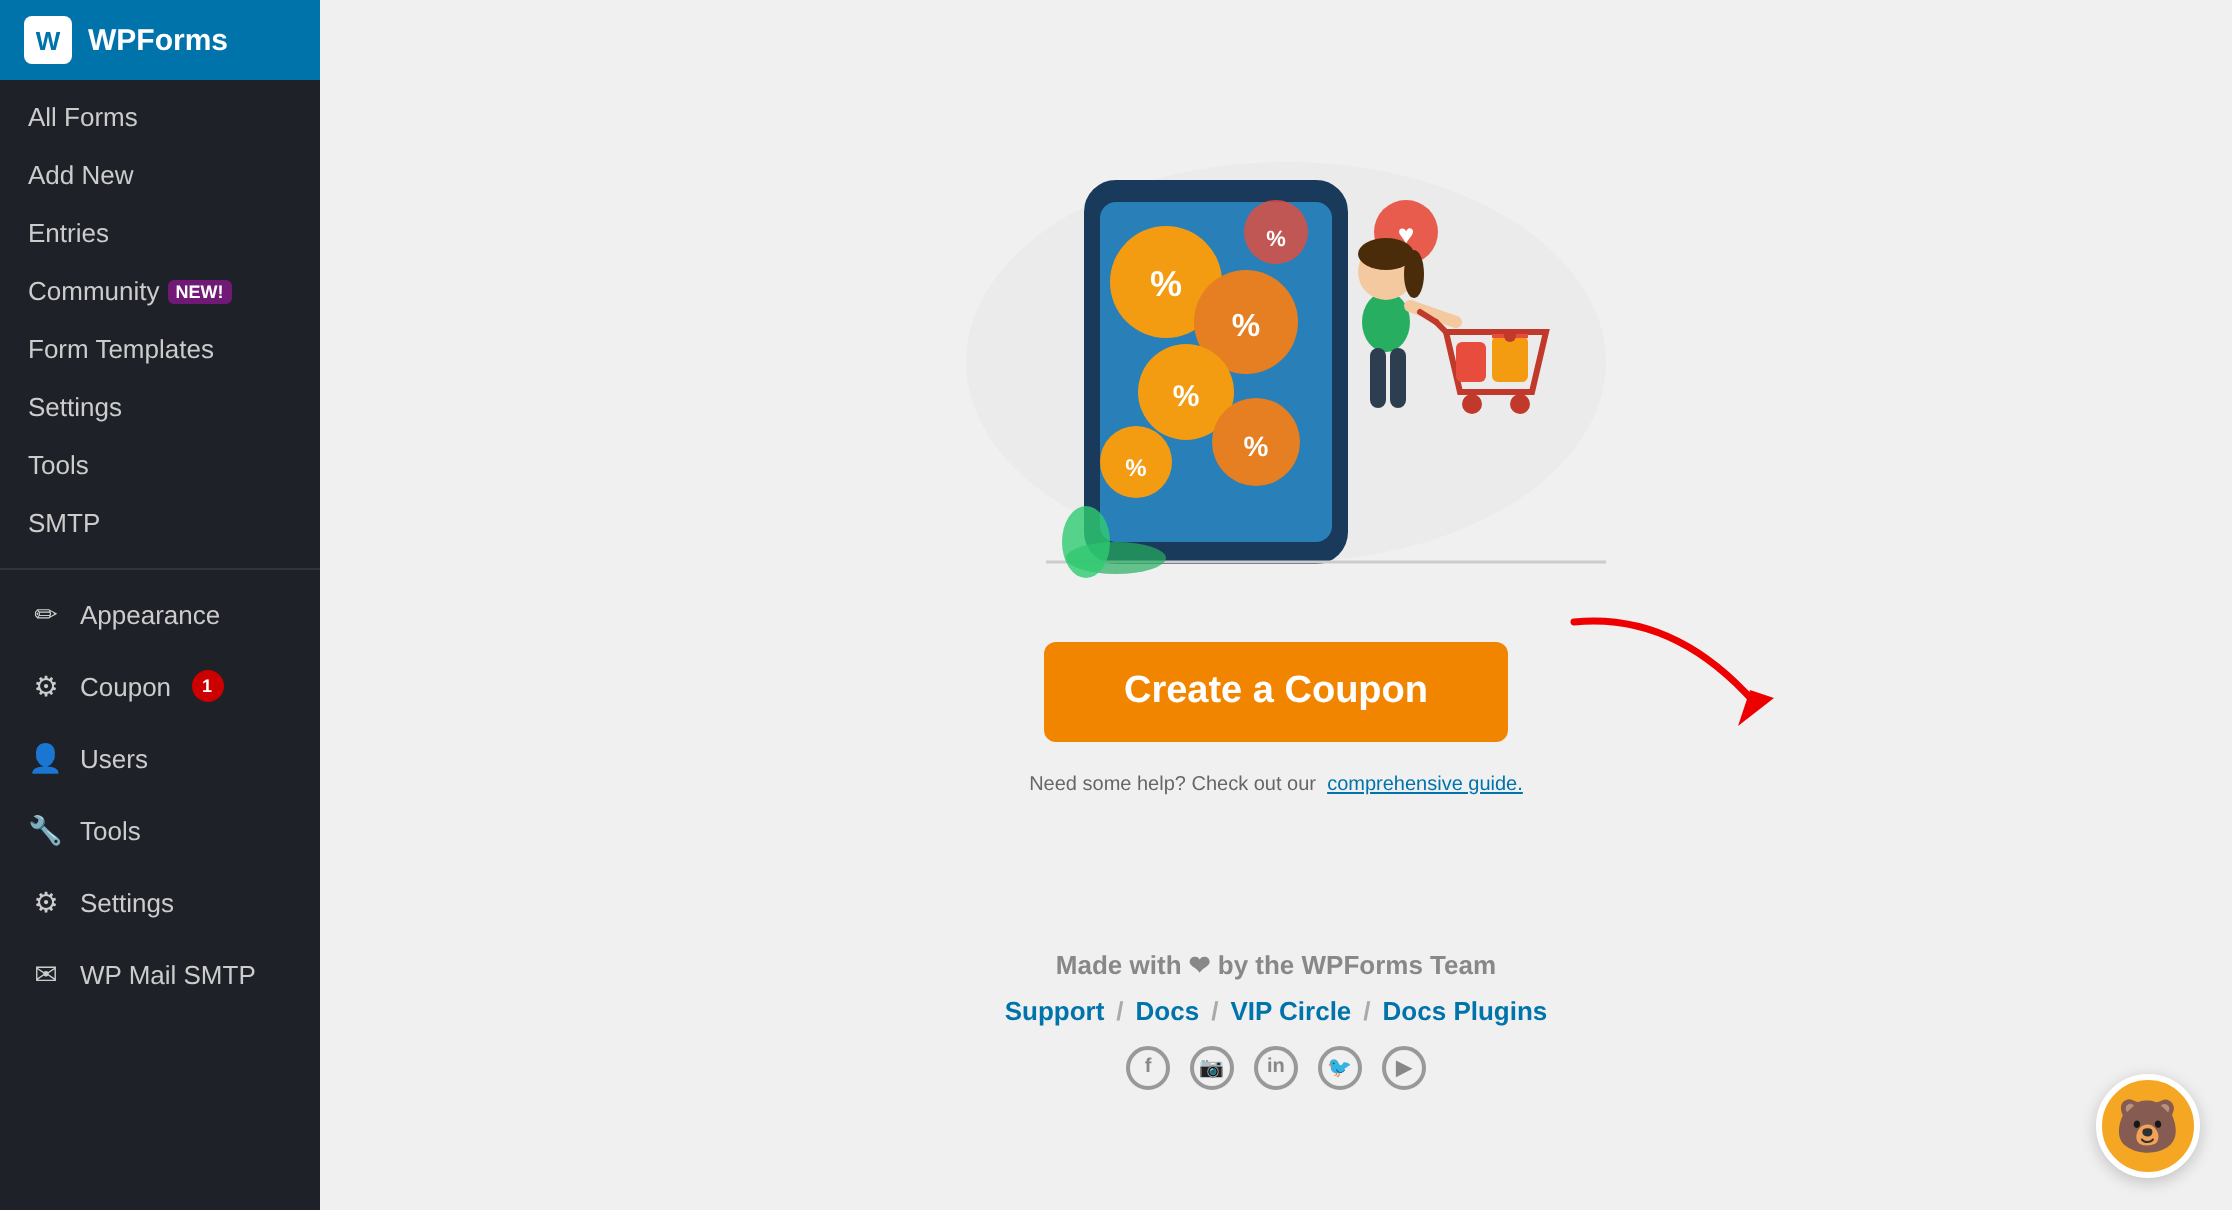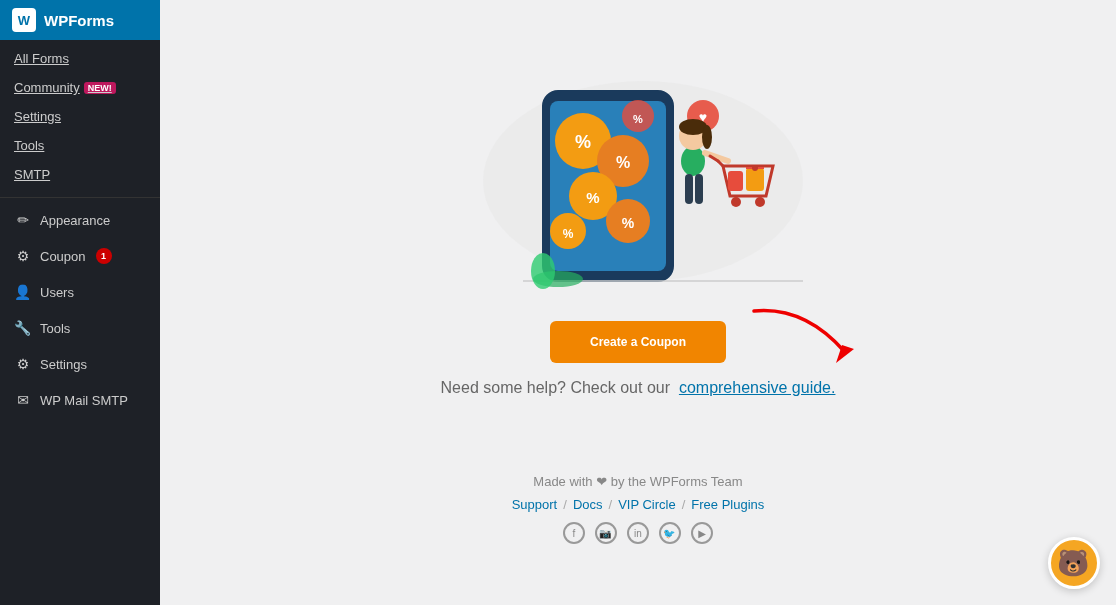--- a/index.html
+++ b/index.html
@@ -36,39 +36,38 @@
       display: flex;
       align-items: center;
       justify-content: center;
       color: #0073aa;
       font-size: 13px;
       font-weight: bold;
     }
 
     .sidebar-section {
       padding: 4px 0;
-      text-decoration: underline;
     }
 
     .sidebar-item {
       display: flex;
       align-items: center;
       padding: 7px 14px;
       font-size: 13px;
       color: #ccc;
       cursor: pointer;
       white-space: nowrap;
     }
 
     .sidebar-item.active {
       color: #f18500;
     }
 
     .sidebar-item .new-badge {
-      background: #be185d;
+      background: #701a75;
       color: white;
       font-size: 9px;
       padding: 1px 4px;
       border-radius: 3px;
       margin-left: 4px;
       font-weight: bold;
     }
 
     .sidebar-divider {
       border: none;
@@ -127,41 +126,42 @@
       height: 240px;
       position: relative;
       margin-bottom: 20px;
     }
 
     .create-coupon-btn {
       background: #f18500;
       color: white;
       border: none;
       padding: 14px 40px;
-      font-size: 12px;
+      font-size: 19px;
       font-weight: 600;
       border-radius: 6px;
       cursor: pointer;
       margin-bottom: 16px;
     }
 
     .help-text {
-      font-size: 16px;
+      font-size: 10px;
       color: #666;
       margin-bottom: 52px;
     }
 
     .help-text a {
       color: #0073aa;
       text-decoration: underline;
     }
 
     .footer-section {
       text-align: center;
       margin-top: 25px;
+      font-weight: bold;
     }
 
     .footer-made-with {
       font-size: 13px;
       color: #888;
       margin-bottom: 8px;
     }
 
     .footer-links {
       display: flex;
@@ -238,22 +238,31 @@
   <div id="sidebar-header">
     <div class="wpforms-logo-icon">W</div>
     <span>WPForms</span>
   </div>
 
   <div class="sidebar-section">
     <div class="sidebar-item">
       <span>All Forms</span>
     </div>
     <div class="sidebar-item">
+      <span>Add New</span>
+    </div>
+    <div class="sidebar-item">
+      <span>Entries</span>
+    </div>
+    <div class="sidebar-item">
       <span>Community</span>
       <span class="new-badge">NEW!</span>
+    </div>
+    <div class="sidebar-item">
+      <span>Form Templates</span>
     </div>
     <div class="sidebar-item">
       <span>Settings</span>
     </div>
     <div class="sidebar-item">
       <span>Tools</span>
     </div>
     <div class="sidebar-item">
       <span>SMTP</span>
     </div>
@@ -373,21 +382,21 @@
 
   <div class="footer-section">
     <p class="footer-made-with">Made with ❤ by the WPForms Team</p>
     <div class="footer-links">
       <a href="#">Support</a>
       <span class="sep">/</span>
       <a href="#">Docs</a>
       <span class="sep">/</span>
       <a href="#">VIP Circle</a>
       <span class="sep">/</span>
-      <a href="#">Free Plugins</a>
+      <a href="#">Docs Plugins</a>
     </div>
     <div class="footer-social">
       <div class="social-icon">f</div>
       <div class="social-icon">📷</div>
       <div class="social-icon">in</div>
       <div class="social-icon">🐦</div>
       <div class="social-icon">▶</div>
     </div>
   </div>
 </div>

